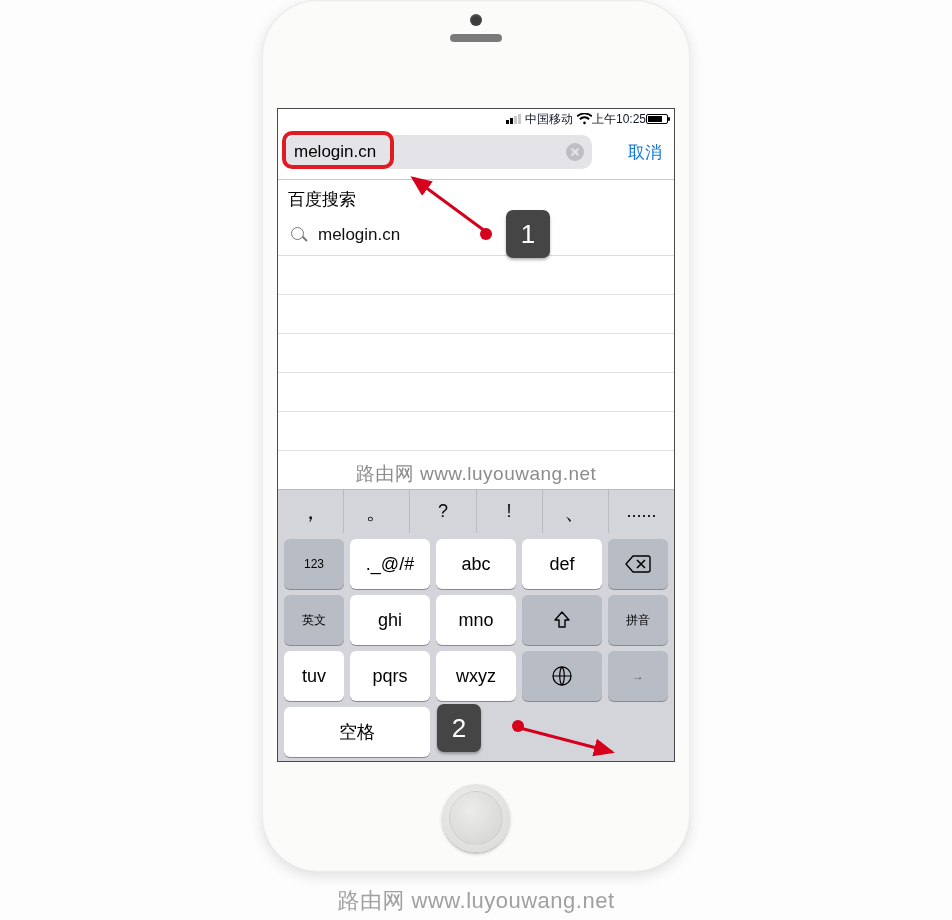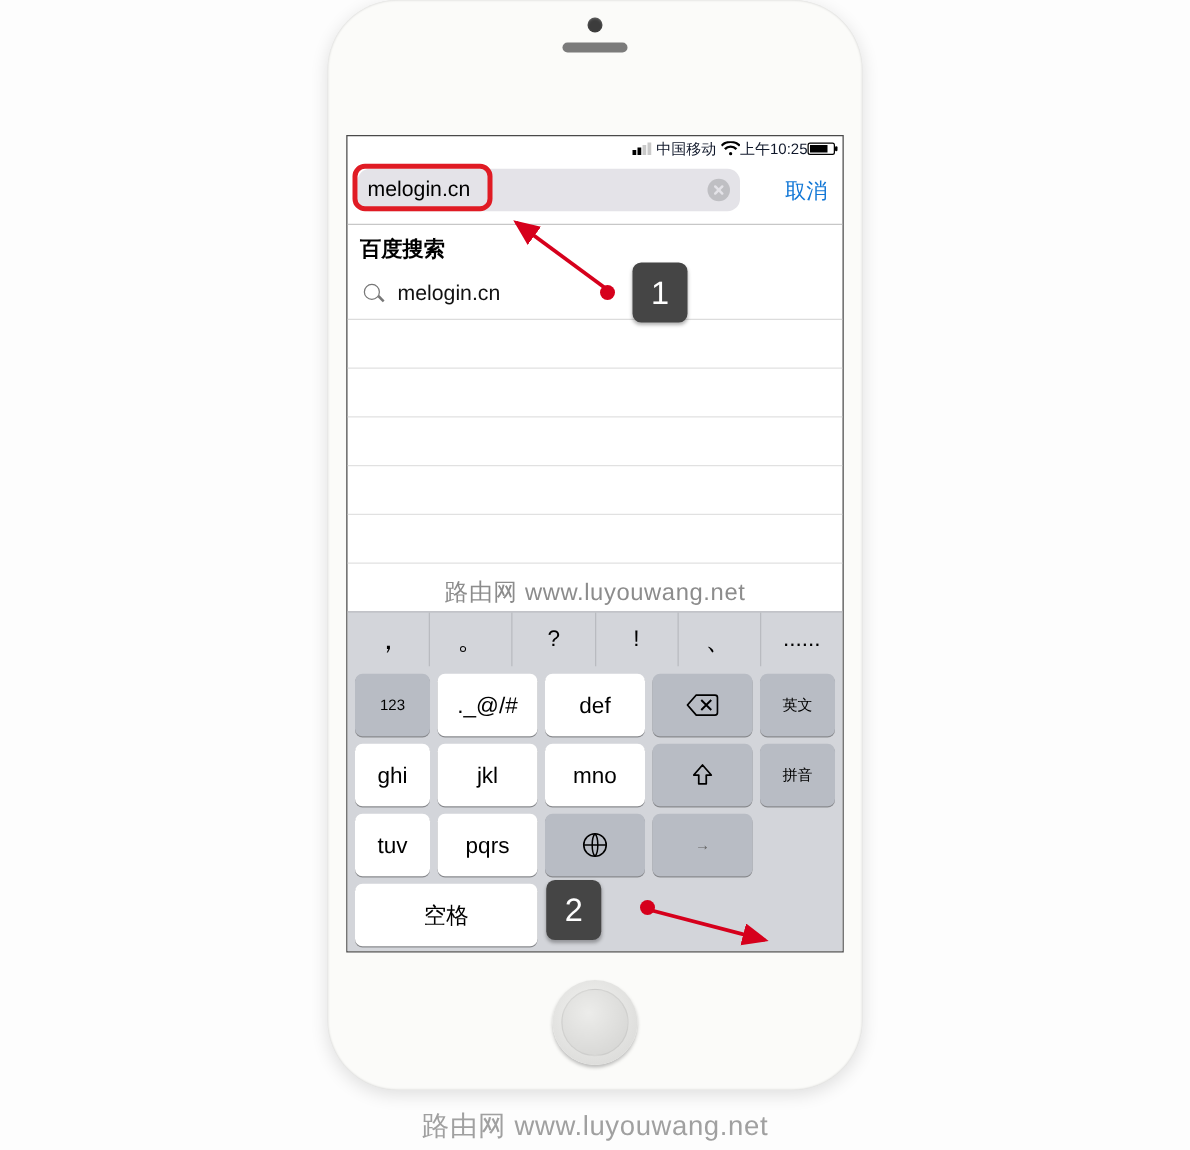--- a/index.html
+++ b/index.html
@@ -82,21 +82,21 @@
   }
   .url-clear::before { transform: rotate(45deg); }
   .url-clear::after  { transform: rotate(-45deg); }
   .cancel-btn { color: #1177d6; font-size: 17px; padding: 0 4px; margin-left: 24px; }
   .highlight-red {
     position: absolute; border: 4px solid #e01b24; border-radius: 10px;
     pointer-events: none;
   }
   
   .sect-header {
-    font-size: 17px; color: #000; font-weight: 700;
+    font-size: 17px; color: #000; font-weight: 400;
     padding: 8px 10px 6px;
   }
   .sugg {
     display: flex; align-items: center; gap: 10px;
     padding: 8px 10px 10px 12px; border-bottom: 1px solid #dcdcdc;
     font-size: 17px; color: #111;
   }
   .mag {
     width: 18px; height: 18px; position: relative;
   }
@@ -225,41 +225,42 @@
         <div class="p">，</div>
         <div class="p">。</div>
         <div class="p small">?</div>
         <div class="p small">!</div>
         <div class="p">、</div>
         <div class="p small">......</div>
       </div>
       <div class="grid">
         <div class="key gray small">123</div>
         <div class="key">._@/#</div>
+        <div class="key">abc</div>
         <div class="key">def</div>
         <div class="key gray">
           <svg width="26" height="18" viewBox="0 0 26 18">
               <path d="M8 1h15a2 2 0 0 1 2 2v12a2 2 0 0 1-2 2H8L1 9z" fill="none" stroke="#000" stroke-width="1.4"></path>
               <path d="M12 5l8 8M20 5l-8 8" stroke="#000" stroke-width="1.6" fill="none"></path>
             </svg>
         </div>
 
         <div class="key gray small">英文</div>
         <div class="key">ghi</div>
-        <div class="key">jkl</div>
         <div class="key">mno</div>
         <div class="key gray">
           <svg width="20" height="20" viewBox="0 0 20 20">
               <path d="M10 2l7 8h-4v7H7v-7H3z" fill="none" stroke="#000" stroke-width="1.4" stroke-linejoin="round"></path>
             </svg>
         </div>
 
         <div class="key gray small">拼音</div>
         <div class="key">tuv</div>
         <div class="key">pqrs</div>
+        <div class="key">wxyz</div>
 
         <div class="key gray">
           <svg width="22" height="22" viewBox="0 0 22 22">
               <circle cx="11" cy="11" r="9" fill="none" stroke="#000" stroke-width="1.3"></circle>
               <path d="M2 11h18M11 2c3 3 3 15 0 18M11 2c-3 3-3 15 0 18" fill="none" stroke="#000" stroke-width="1.2"></path>
             </svg>
         </div>
         <div class="key gray small" style="color:#666">→</div>
         <div class="key" style="grid-column: span 2;">空格</div>
       </div>

